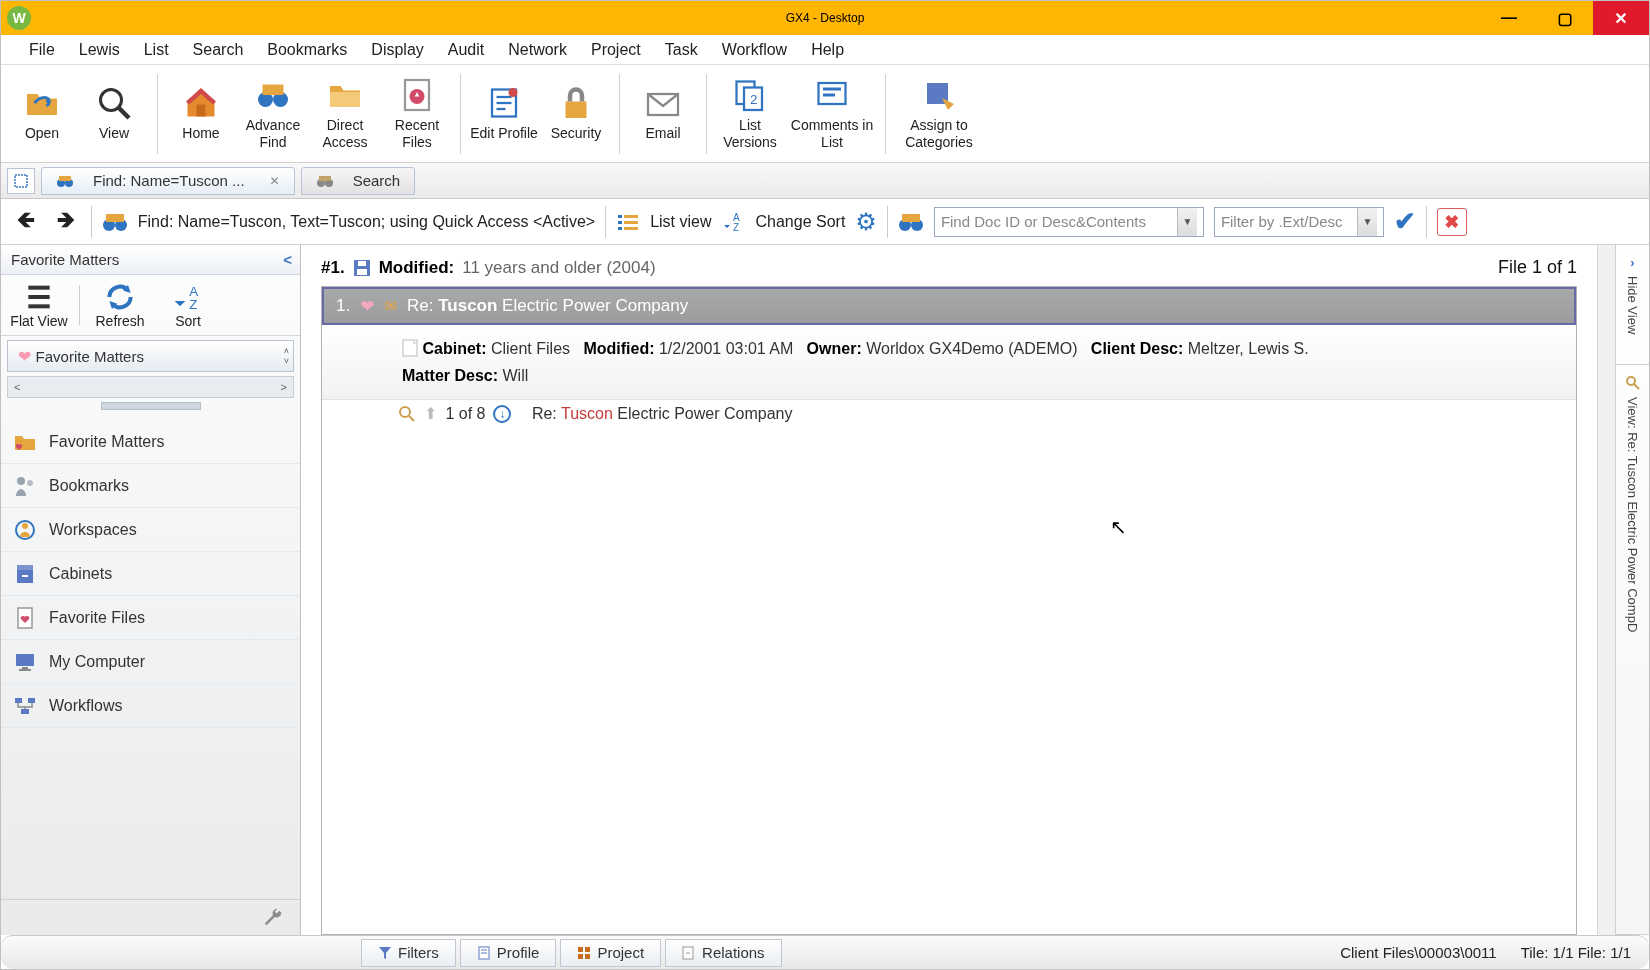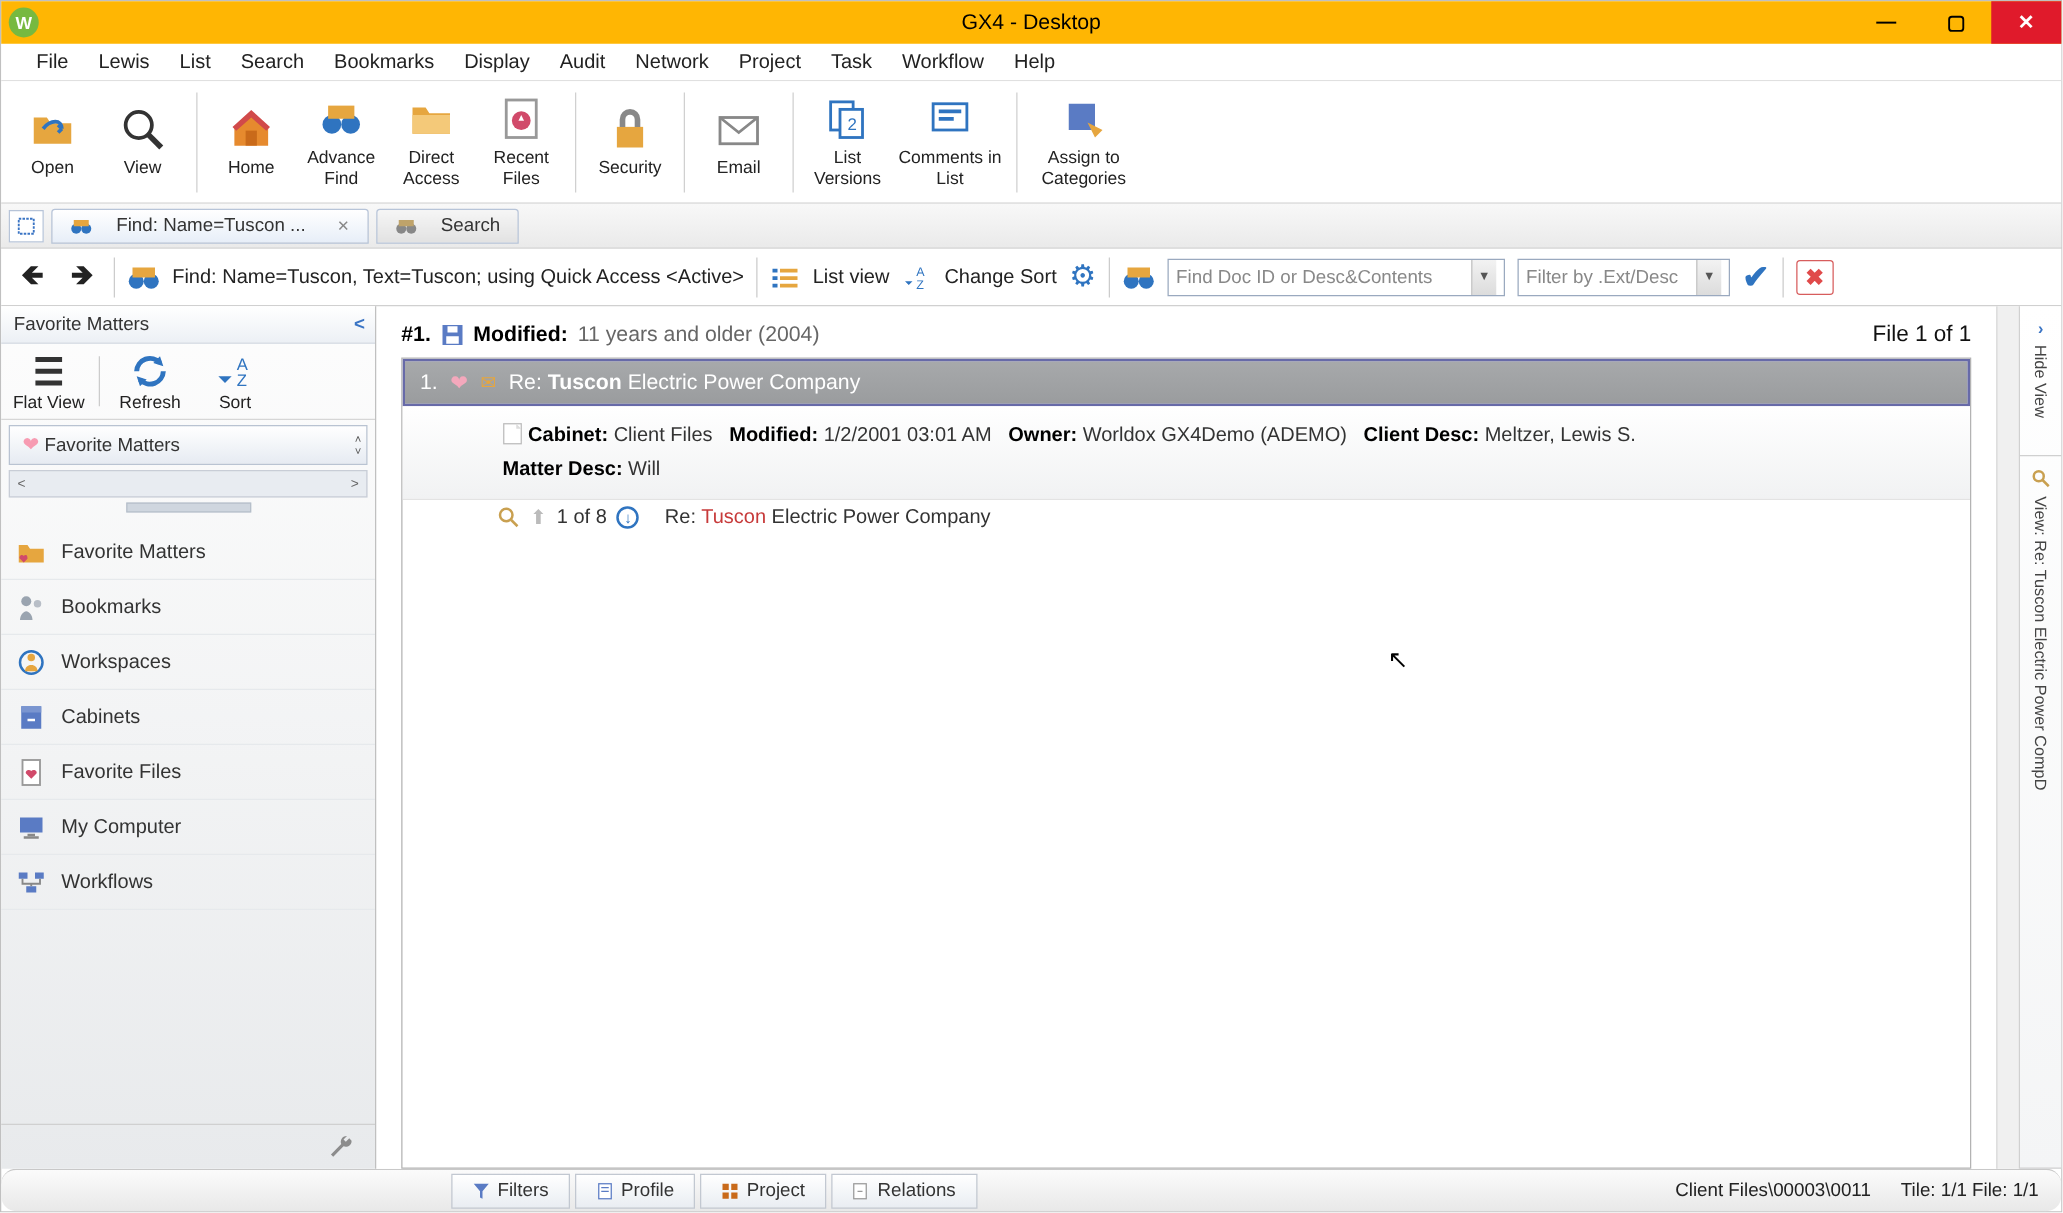--- a/index.html
+++ b/index.html
@@ -1,20 +1,20 @@
 <!DOCTYPE html>
 <html><head>
 <meta charset="utf-8">
 <style>
 * { box-sizing: border-box; margin: 0; padding: 0; font-family: "Segoe UI", Tahoma, sans-serif; }
 html, body { width: 1650px; height: 970px; overflow: hidden; background: #fff; }
 .window { display: flex; flex-direction: column; height: 100%; border: 1px solid #c0c0c0; }
 .titlebar { height: 34px; background: #ffb603; display: flex; align-items: center; position: relative; }
 .titlebar-icon { width: 24px; height: 24px; margin-left: 6px; background: #77b940; border-radius: 50%; display: flex; align-items: center; justify-content: center; color: #fff; font-weight: bold; font-size: 14px; }
-.titlebar-text { position: absolute; left: 50%; transform: translateX(-50%); font-size: 17px; color: #000; text-align: center; }
+.titlebar-text { position: absolute; left: 50%; transform: translateX(-50%); font-size: 12px; color: #000; text-align: center; }
 .winbtns { margin-left: auto; display: flex; height: 100%; }
 .winbtn { width: 56px; display: flex; align-items: center; justify-content: center; font-size: 16px; font-weight: bold; }
 .winbtn.close { background: #e01a2b; color: #fff; }
 .winbtn.min, .winbtn.max { color: #000; }
 .menubar { height: 30px; background: #fff; display: flex; align-items: center; padding: 0 16px; border-bottom: 1px solid #e0e0e0; }
 .menubar span { padding: 4px 12px; font-size: 16px; color: #222; cursor: default; }
 .toolbar { height: 98px; background: #fff; display: flex; align-items: center; padding: 2px 6px; border-bottom: 1px solid #d0d0d0; gap: 2px; }
 .tool { display: flex; flex-direction: column; align-items: center; justify-content: center; width: 70px; height: 92px; font-size: 14px; color: #222; text-align: center; line-height: 1.15; }
 .tool svg, .tool .ico { height: 36px; width: 36px; margin-bottom: 4px; }
 .vsep { width: 1px; height: 80px; background: #d0d0d0; margin: 0 6px; }
@@ -147,20 +147,30 @@
       <svg viewBox="0 0 24 24">
           <rect x="4" y="2" width="16" height="20" fill="#fff" stroke="#999" stroke-width="1.5"></rect>
           <path fill="#d14a6a" d="M12 8a5 5 0 1 0 0 10 5 5 0 0 0 0-10z"></path>
           <path fill="#fff" d="M12 10l1.5 3h-3z"></path>
         </svg>
       <span>Recent Files</span>
     </div>
     <div class="vsep"></div>
     <div class="tool">
       <svg viewBox="0 0 24 24">
+          <rect x="4" y="3" width="16" height="18" fill="#fff" stroke="#2f74c0" stroke-width="1.5"></rect>
+          <line x1="7" y1="8" x2="17" y2="8" stroke="#2f74c0" stroke-width="1.5"></line>
+          <line x1="7" y1="12" x2="17" y2="12" stroke="#2f74c0" stroke-width="1.5"></line>
+          <line x1="7" y1="16" x2="13" y2="16" stroke="#2f74c0" stroke-width="1.5"></line>
+          <circle cx="18" cy="5" r="3" fill="#d14a4a"></circle>
+        </svg>
+      <span>Edit Profile</span>
+    </div>
+    <div class="tool">
+      <svg viewBox="0 0 24 24">
           <rect x="5" y="11" width="14" height="11" fill="#e6a63f"></rect>
           <path fill="none" stroke="#888" stroke-width="3" d="M8 11V7a4 4 0 0 1 8 0v4"></path>
         </svg>
       <span>Security</span>
     </div>
     <div class="vsep"></div>
     <div class="tool">
       <svg viewBox="0 0 24 24">
           <rect x="2" y="6" width="20" height="14" fill="#fff" stroke="#888" stroke-width="1.5"></rect>
           <path fill="none" stroke="#888" stroke-width="1.5" d="M2 6l10 8 10-8"></path>

